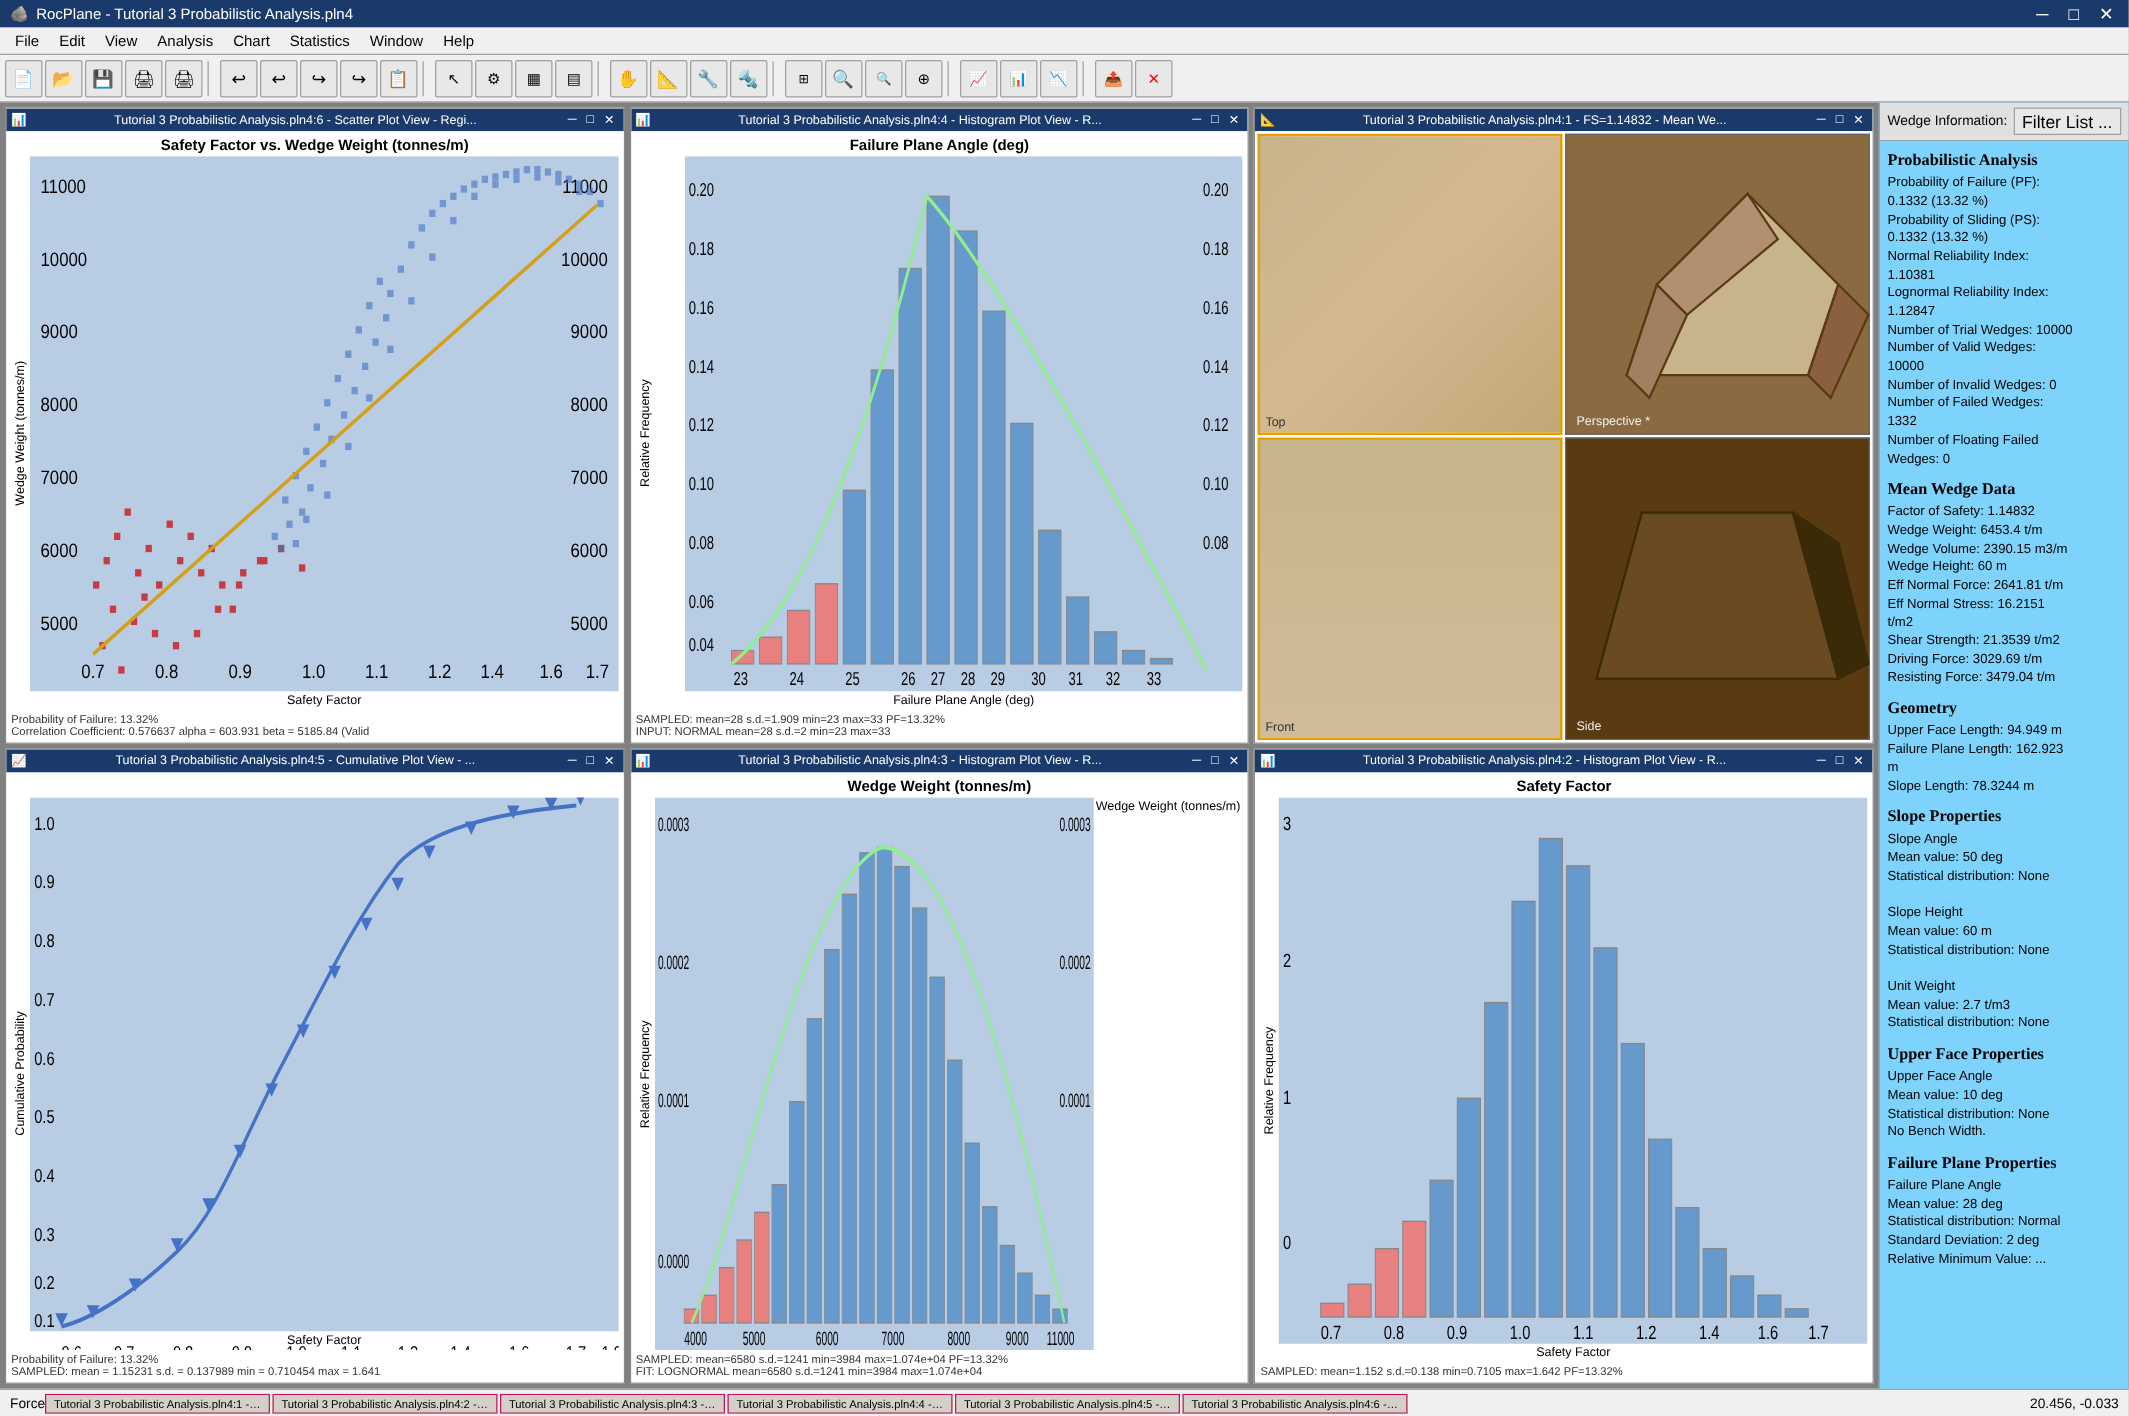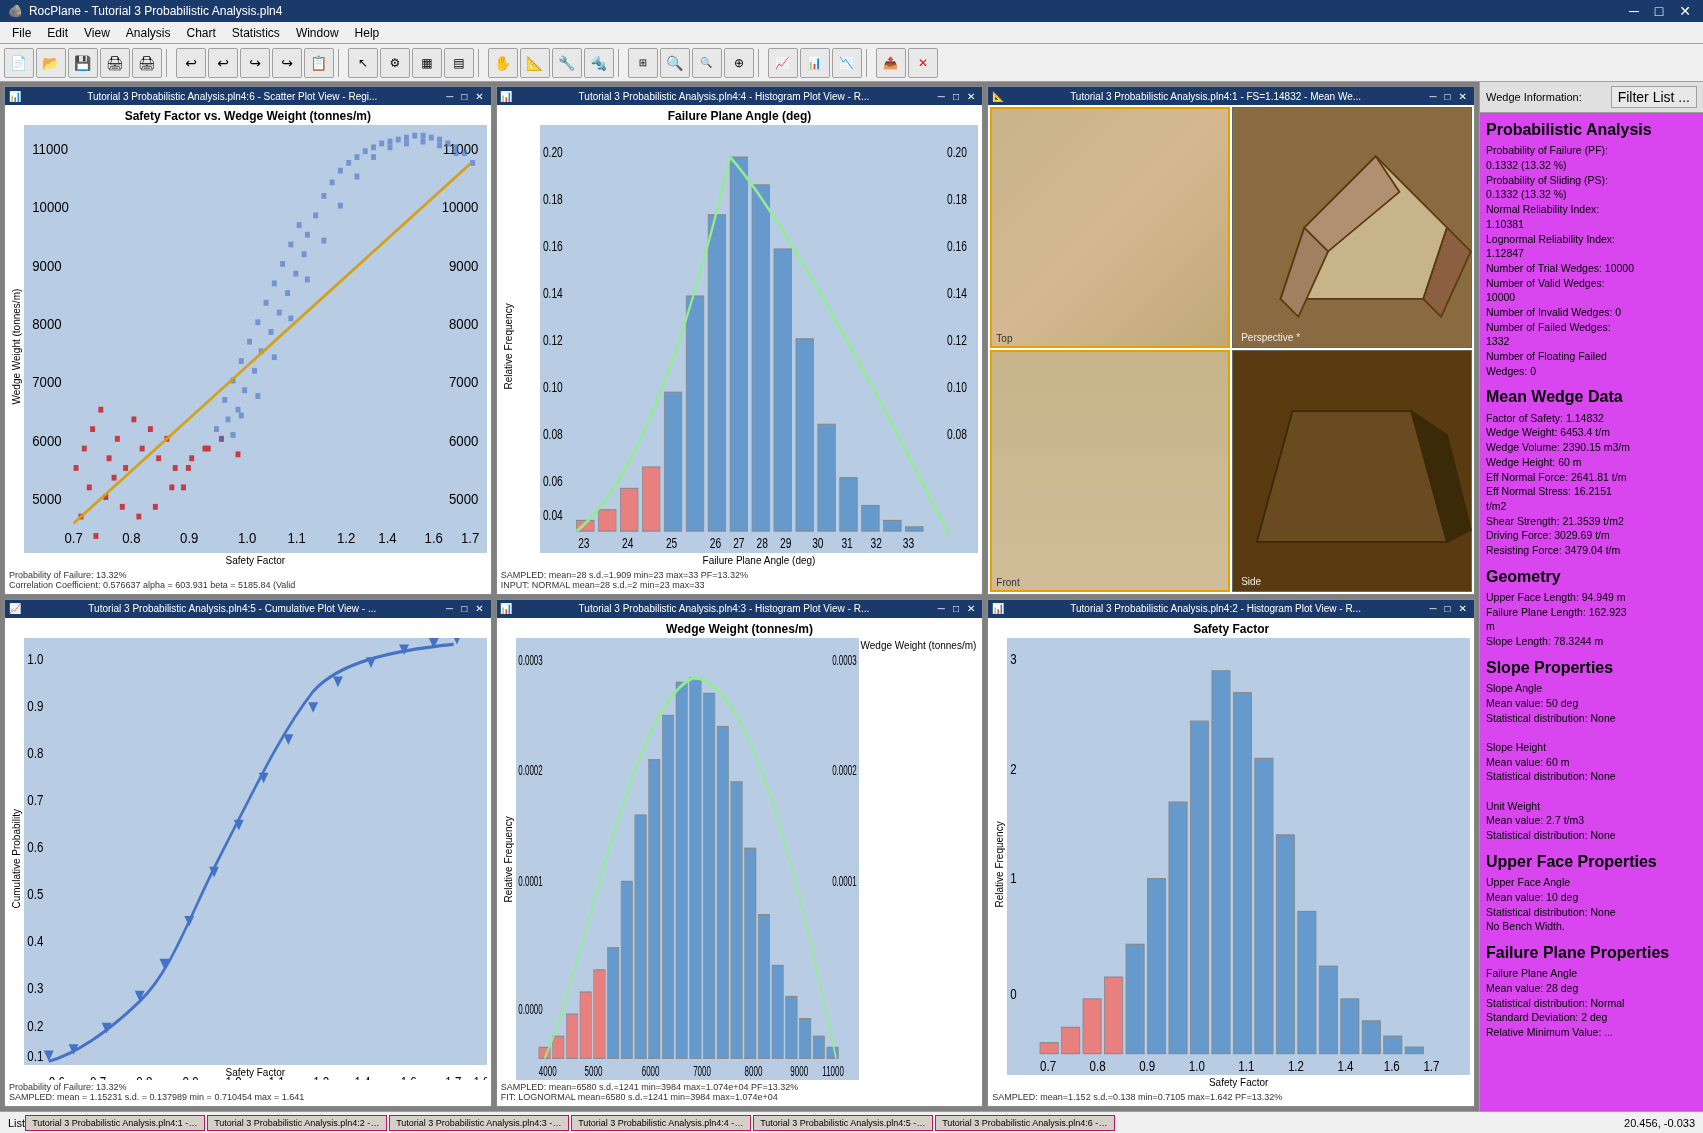--- a/index.html
+++ b/index.html
@@ -72,22 +72,22 @@
       position: relative;
       padding: 4px;
       display: grid;
       grid-template-columns: 1fr 1fr 1fr;
       grid-template-rows: 1fr 1fr;
       gap: 4px;
     }
 
     
     .right-panel {
-      width: 224px;
-      background: #d946ef;
+      width: 200px;
+      background: #7dd3fc;
       border-left: 1px solid #a0a0a0;
       display: flex;
       flex-direction: column;
       overflow: hidden;
     }
     .right-panel-header {
       display: flex;
       justify-content: space-between;
       align-items: center;
       padding: 4px 6px;
@@ -104,23 +104,24 @@
     }
     .right-panel-content {
       overflow-y: auto;
       flex: 1;
       padding: 6px;
       font-size: 10.5px;
       line-height: 1.4;
     }
     .panel-section-title {
       font-weight: bold;
-      font-size: 16px;
+      font-size: 13px;
       margin-top: 8px;
       margin-bottom: 2px;
+      font-family: Liberation Serif, serif;
     }
     .panel-section-title:first-child { margin-top: 0; }
 
     
     .mdi-window {
       background: #f5f5f5;
       border: 1px solid #888;
       display: flex;
       flex-direction: column;
       overflow: hidden;
@@ -880,21 +881,21 @@
         <div>Mean value: 28 deg</div>
         <div>Statistical distribution: Normal</div>
         <div>Standard Deviation: 2 deg</div>
         <div>Relative Minimum Value: ...</div>
       </div>
     </div>
   </div>
 </div>
 
 <div class="status-bar">
-  <span>List</span>
+  <span>Force</span>
   <div class="status-tabs">
     <div class="status-tab">Tutorial 3 Probabilistic Analysis.pln4:1 - F...</div>
     <div class="status-tab">Tutorial 3 Probabilistic Analysis.pln4:2 - Hi...</div>
     <div class="status-tab">Tutorial 3 Probabilistic Analysis.pln4:3 - Hi...</div>
     <div class="status-tab">Tutorial 3 Probabilistic Analysis.pln4:4 - Hi...</div>
     <div class="status-tab">Tutorial 3 Probabilistic Analysis.pln4:5 - C...</div>
     <div class="status-tab">Tutorial 3 Probabilistic Analysis.pln4:6 - S...</div>
   </div>
   <span>20.456, -0.033</span>
 </div>

